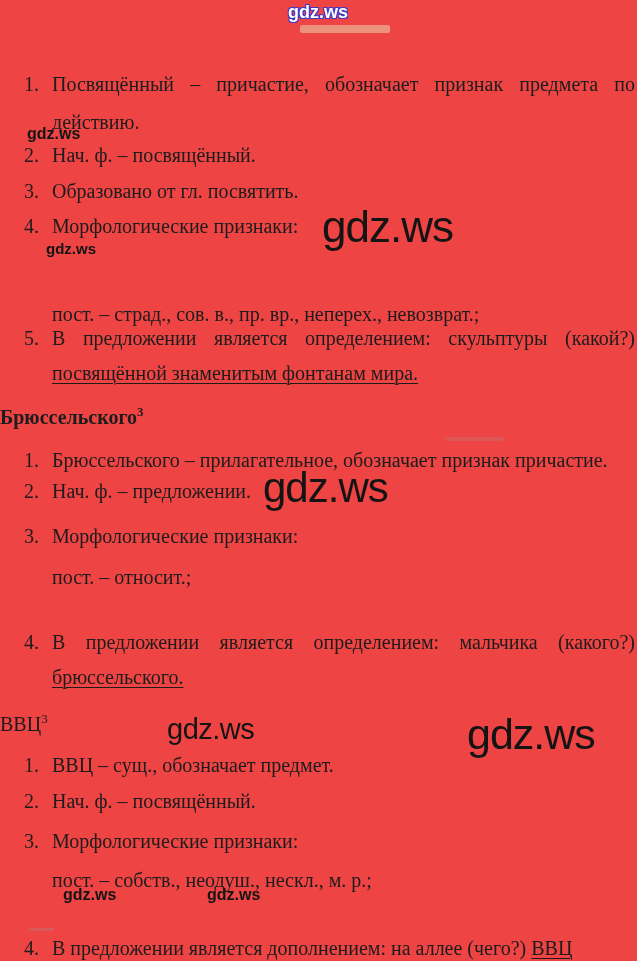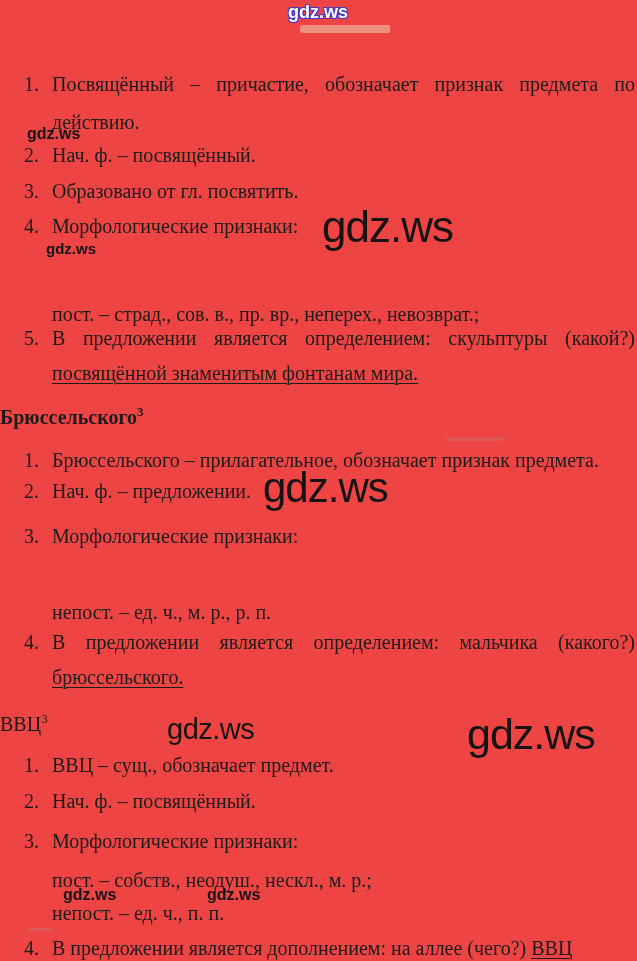--- a/index.html
+++ b/index.html
@@ -86,34 +86,34 @@
   <div class="item" style="top:327px;">
     <span class="num">5.</span>
     <span class="txt just">В предложении является определением: скульптуры (какой?)</span>
   </div>
   <div class="cont u" style="top:362px;">посвящённой знаменитым фонтанам мира.</div>
 
   <div class="heading" style="top:404px;font-weight:bold;"><span>Брюссельского</span><sup>3</sup></div>
 
   <div class="item" style="top:449px;">
     <span class="num">1.</span>
-    <span class="txt">Брюссельского – прилагательное, обозначает признак предмета.</span>
+    <span class="txt">Брюссельского – прилагательное, обозначает признак причастие.</span>
   </div>
 
   <div class="item" style="top:480px;">
     <span class="num">2.</span>
     <span class="txt">Нач. ф. – предложении.</span>
   </div>
 
   <div class="item" style="top:525px;">
     <span class="num">3.</span>
     <span class="txt">Морфологические признаки:</span>
   </div>
 
-  <div class="sub" style="top:601px;">непост. – ед. ч., м. р., р. п.</div>
+  <div class="sub" style="top:566px;">пост. – относит.;</div>
 
   <div class="item" style="top:631px;">
     <span class="num">4.</span>
     <span class="txt just">В предложении является определением: мальчика (какого?)</span>
   </div>
   <div class="cont u" style="top:666px;">брюссельского.</div>
 
   <div class="heading" style="top:711px;"><span>ВВЦ</span><sup>3</sup></div>
 
   <div class="item" style="top:754px;">
@@ -125,20 +125,19 @@
     <span class="num">2.</span>
     <span class="txt">Нач. ф. – посвящённый.</span>
   </div>
 
   <div class="item" style="top:830px;">
     <span class="num">3.</span>
     <span class="txt">Морфологические признаки:</span>
   </div>
 
   <div class="sub" style="top:869px;">пост. – собств., неодуш., нескл., м. р.;</div>
-  <div class="sub" style="top:902px;">непост. – ед. ч., п. п.</div>
 
   <div class="item" style="top:937px;">
     <span class="num">4.</span>
     <span class="txt"><span>В предложении является дополнением: на аллее (чего?) </span><span class="u">ВВЦ</span></span>
   </div>
 
 </div>
 
 </body></html>

